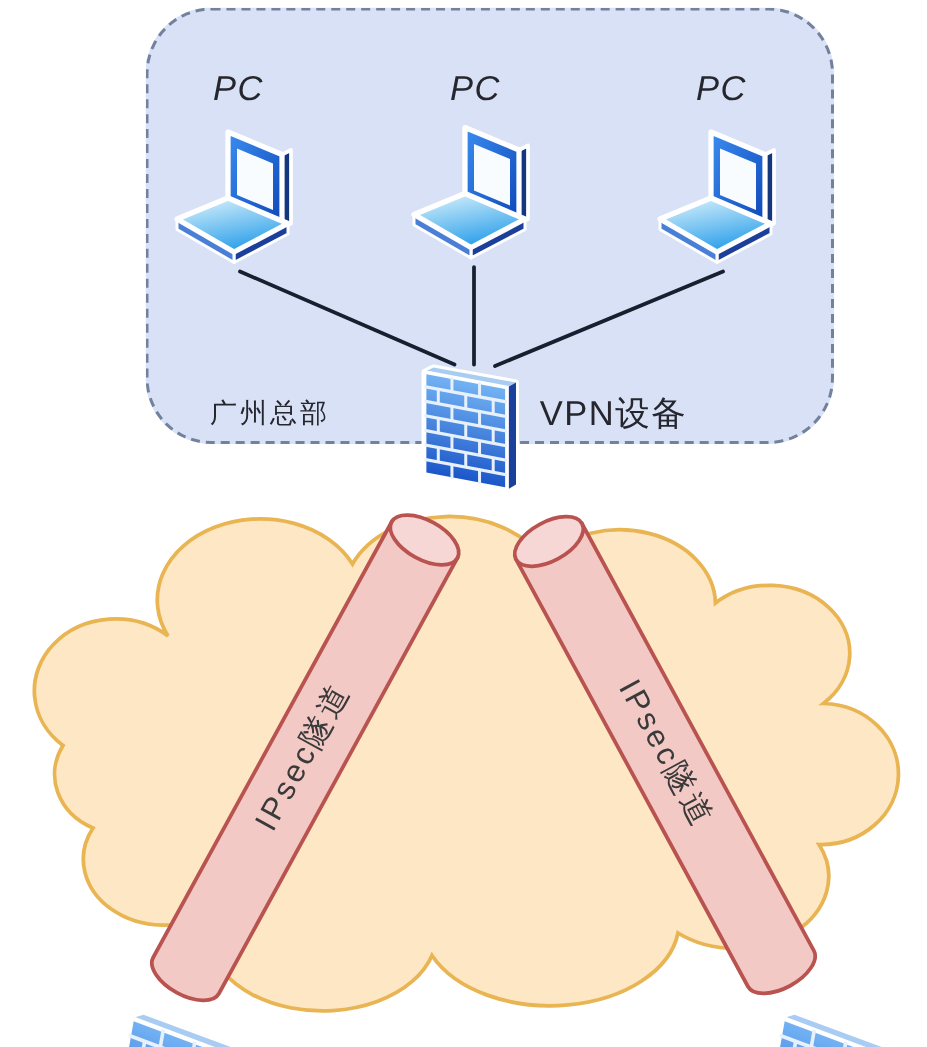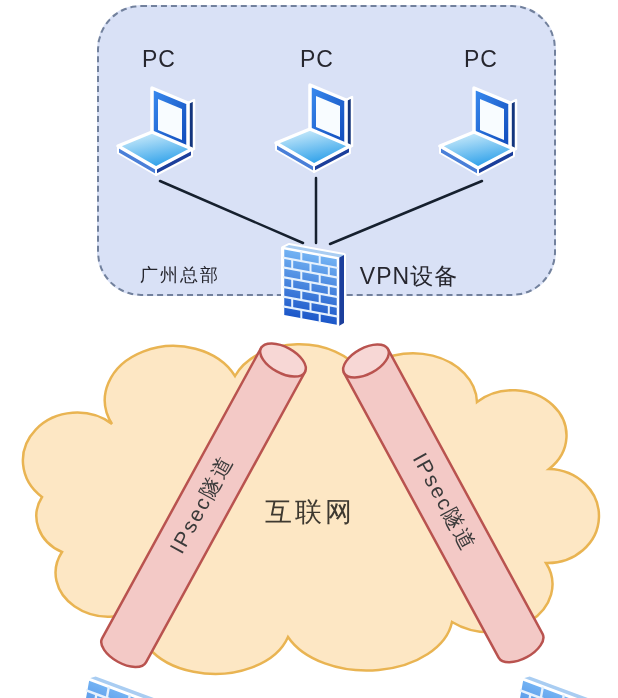--- a/index.html
+++ b/index.html
@@ -10,21 +10,21 @@
   .hq-box{
     position:absolute;left:97px;top:5px;width:455px;height:287px;
     background:#D9E1F6;border:2px dashed #72819D;border-radius:44px;
     box-sizing:content-box;z-index:1;
   }
   .diagram-svg{position:absolute;left:0;top:0;z-index:2;}
   .lbl{
     position:absolute;transform:translate(-50%,-50%);z-index:3;
     color:#26262E;white-space:nowrap;
   }
-  .lbl-pc{font-size:23px;letter-spacing:1px;}
+  .lbl-pc{font-size:23px;letter-spacing:1px;font-style:italic;}
   .lbl-site{font-size:18px;letter-spacing:2px;}
   .lbl-vpn{font-size:23px;letter-spacing:1px;}
   .lbl-internet{font-size:27px;letter-spacing:3px;color:#3E3930;}
   .tube-text{
     font-size:21px;letter-spacing:2px;fill:#3A3A3A;
     font-family:"Liberation Sans","DejaVu Sans",sans-serif;
   }
 </style>
 </head>
 <body>
@@ -117,14 +117,13 @@
     <use href="#firewall" transform="translate(520,676) rotate(10) scale(1.2)"></use>
   </svg>
 
   <div class="lbl lbl-pc" style="left:159px;top:59px;">PC</div>
   <div class="lbl lbl-pc" style="left:317px;top:59px;">PC</div>
   <div class="lbl lbl-pc" style="left:481px;top:59px;">PC</div>
 
   <div class="lbl lbl-site" style="left:180px;top:275px;">广州总部</div>
   <div class="lbl lbl-vpn" style="left:409px;top:276px;text-align:center;">VPN设备</div>
 
-  <div class="lbl lbl-internet" style="left:310px;top:512px;">互联网</div>
 </div>
 
 </body></html>

